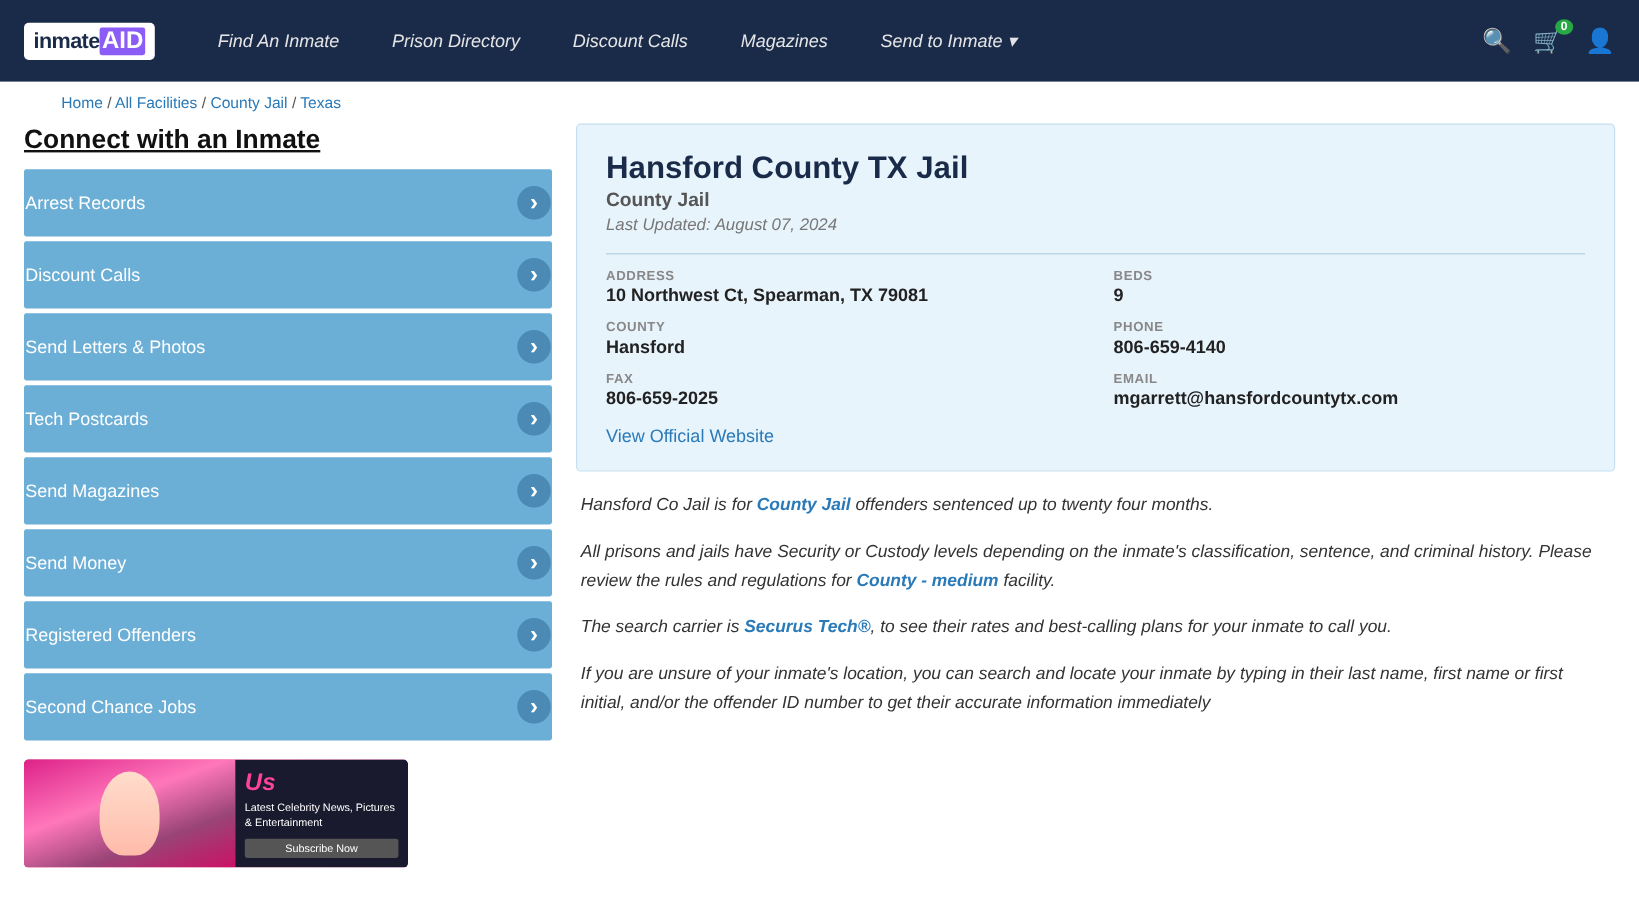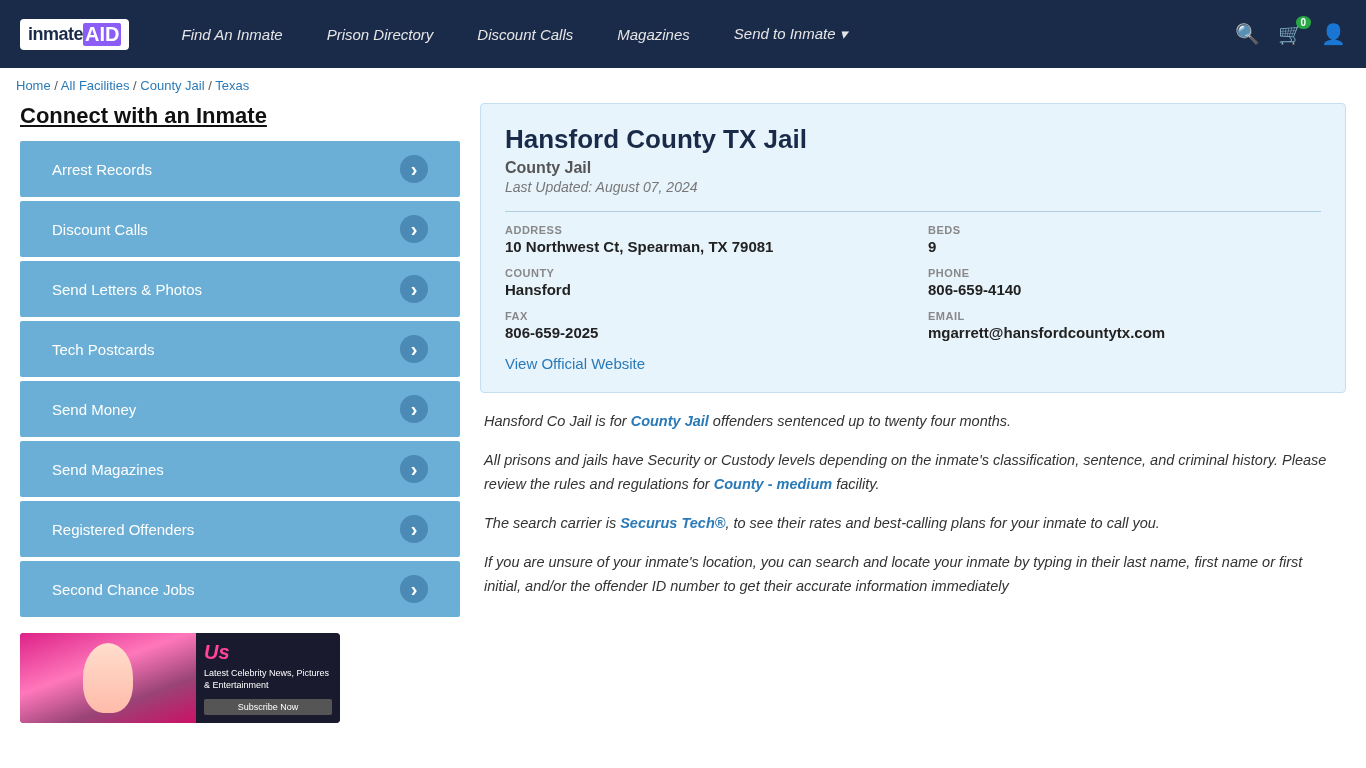--- a/index.html
+++ b/index.html
@@ -78,20 +78,21 @@
       position: absolute;
       top: -6px;
       right: -8px;
       font-weight: bold;
     }
 
     
     .breadcrumb {
       padding: 10px 16px;
       font-size: 13px;
+      margin-left: 35px;
     }
     .breadcrumb a {
       color: #2a7ab8;
       text-decoration: none;
     }
     .breadcrumb span { color: #555; }
 
     
     .main-layout {
       display: flex;
@@ -117,21 +118,21 @@
       display: flex;
       flex-direction: column;
       gap: 4px;
     }
     .sidebar-item {
       background: #6baed6;
       color: #fff;
       display: flex;
       align-items: center;
       justify-content: space-between;
-      padding: 14px 32px;
+      padding: 14px 1px;
       cursor: pointer;
       border-radius: 2px;
       font-size: 15px;
       gap: 11px;
     }
     .sidebar-item .arrow {
       background: #4a8ab5;
       border-radius: 50%;
       width: 28px;
       height: 28px;
@@ -332,25 +333,25 @@
       </div>
       <div class="sidebar-item">
         <span>Send Letters &amp; Photos</span>
         <span class="arrow chevron"></span>
       </div>
       <div class="sidebar-item">
         <span>Tech Postcards</span>
         <span class="arrow chevron"></span>
       </div>
       <div class="sidebar-item">
+        <span>Send Magazines</span>
+        <span class="arrow chevron"></span>
+      </div>
+      <div class="sidebar-item">
         <span>Send Money</span>
-        <span class="arrow chevron"></span>
-      </div>
-      <div class="sidebar-item">
-        <span>Send Magazines</span>
         <span class="arrow chevron"></span>
       </div>
       <div class="sidebar-item">
         <span>Registered Offenders</span>
         <span class="arrow chevron"></span>
       </div>
       <div class="sidebar-item">
         <span>Second Chance Jobs</span>
         <span class="arrow chevron"></span>
       </div>

